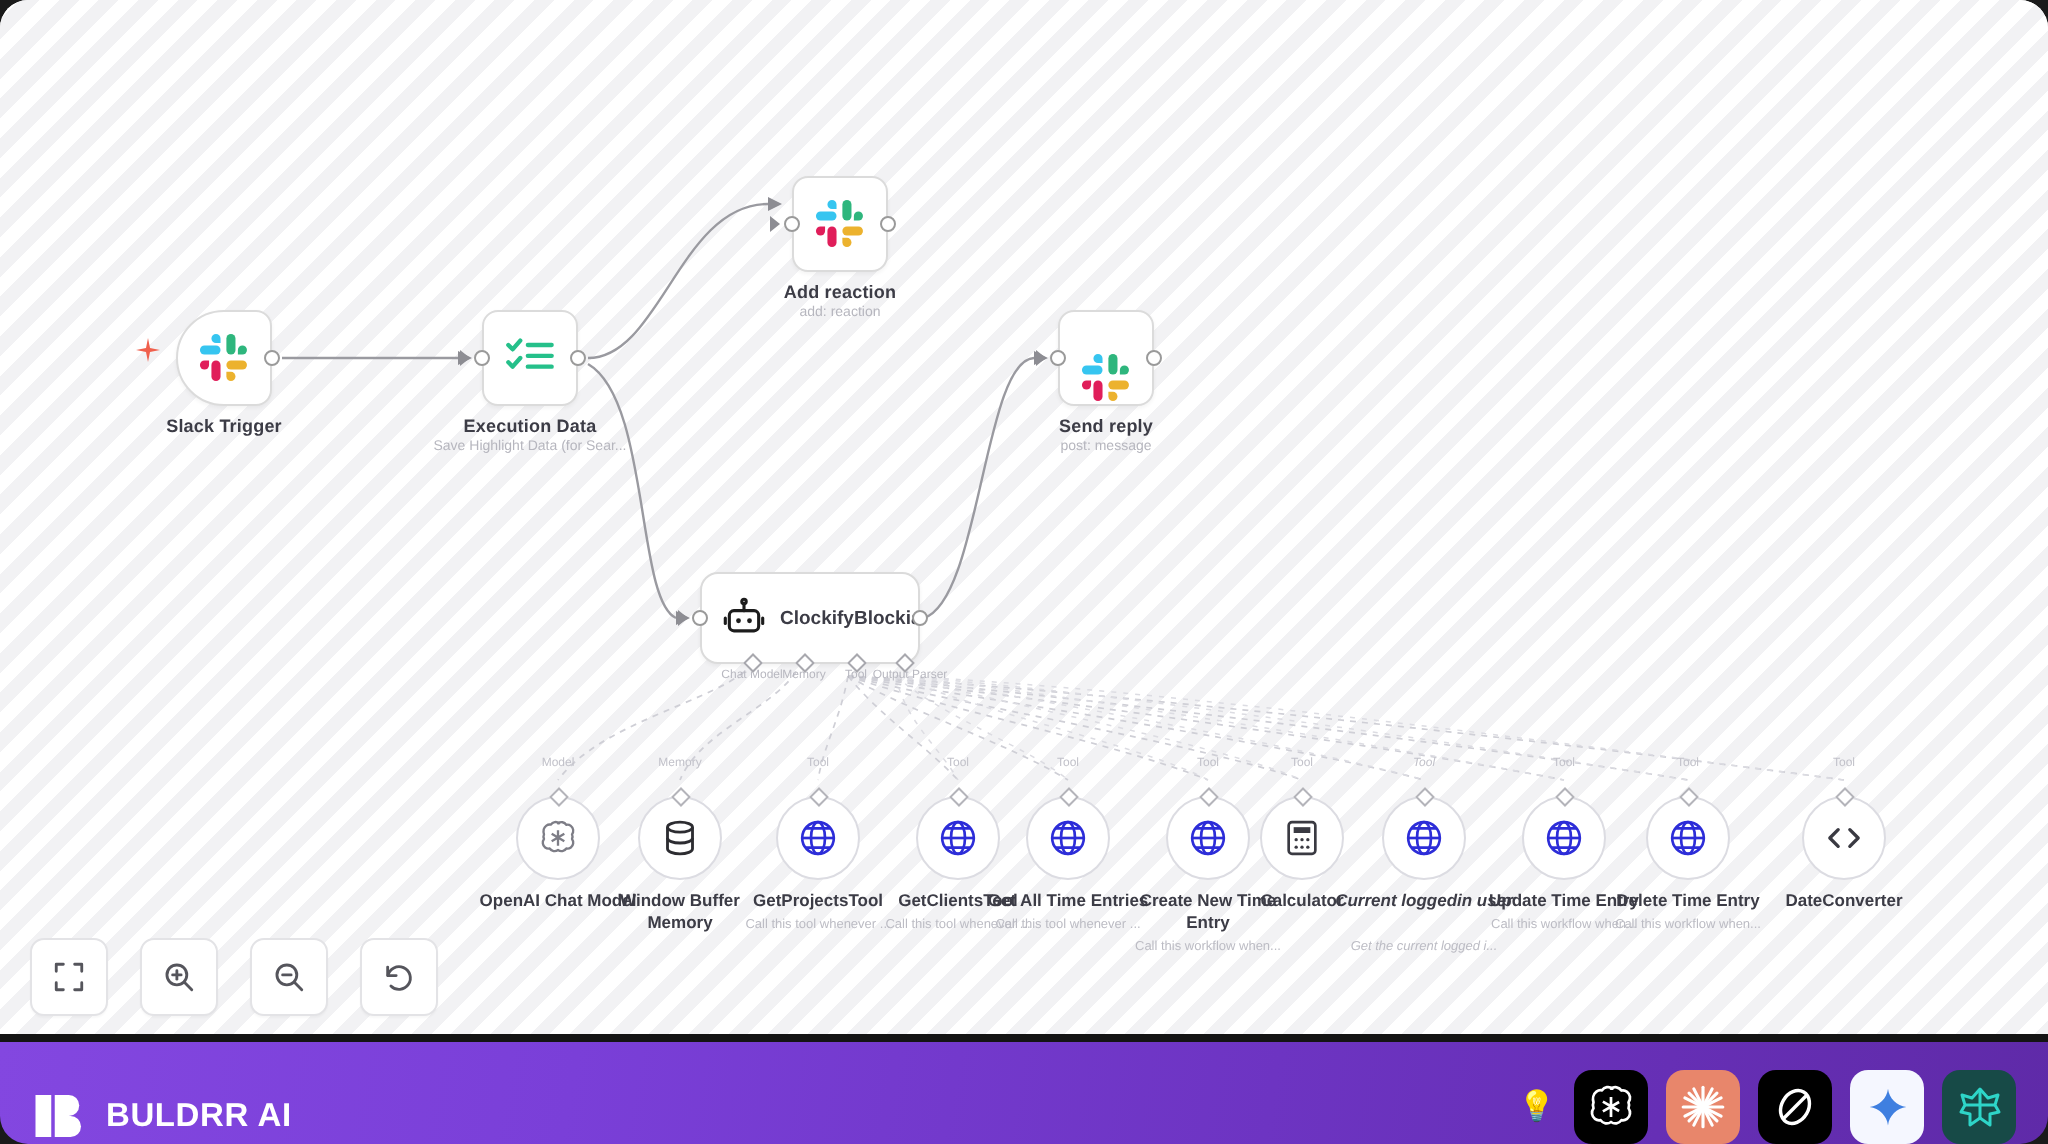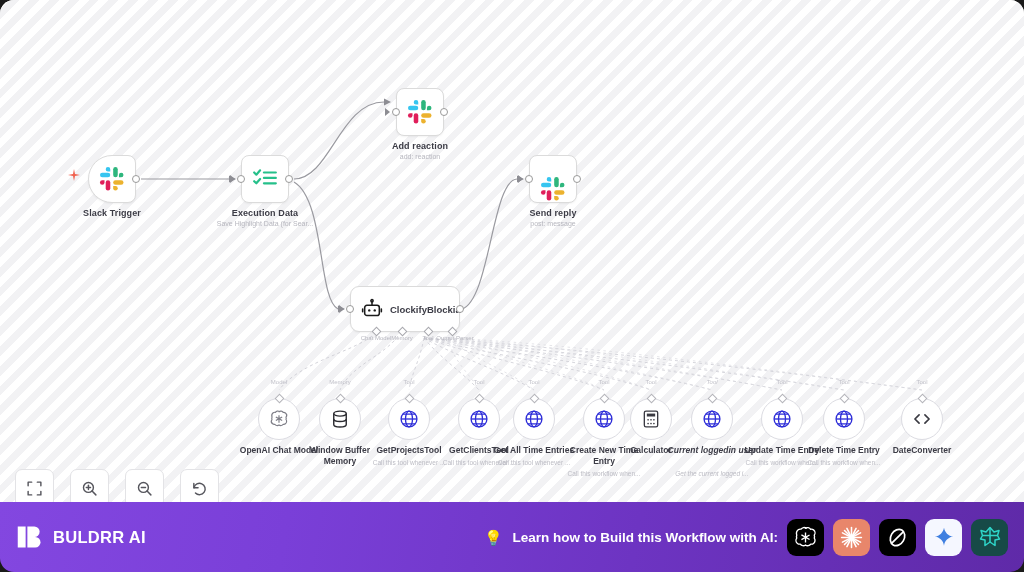--- a/index.html
+++ b/index.html
@@ -197,23 +197,23 @@
     display: flex; align-items: center; justify-content: center;
     cursor: pointer;
     box-shadow: 0 1px 1px rgba(0,0,0,.03);
   }
   .ctrl svg { width: 17px; height: 17px; }
 
   
   #footer {
     position: absolute;
     left: 0; bottom: 0;
-    width: 1024px; height: 70px;
+    width: 1024px; height: 51px;
     background: linear-gradient(100deg, #8347e0 0%, #7a3fd8 28%, #6d34c2 62%, #5f2aa8 100%);
-    display: flex; align-items: center;
+    display: flex; align-items: flex-end;
     z-index: 30;
   }
   #brand { display: flex; align-items: center; gap: 9px; margin-left: 16px; }
   #brand .blogo { width: 28px; height: 28px; }
   #brand .btext {
     color: #fff; font-size: 16.5px; font-weight: bold; letter-spacing: .3px;
   }
   #cta {
     margin-left: auto;
     display: flex; align-items: center; gap: 9px;
@@ -561,21 +561,20 @@
       <svg class="blogo" viewBox="0 0 32 32">
         <rect x="2" y="4" width="9" height="24" fill="#ffffff"></rect>
         <path d="M13 4h8a6 6 0 0 1 0 12h-8z" fill="#ffffff"></path>
         <path d="M13 16h9a6 6 0 0 1 0 12h-9z" fill="#ffffff"></path>
       </svg>
       <span class="btext">BULDRR AI</span>
     </div>
 
     <div id="cta">
       <span class="bulb">💡</span>
-      <span class="ctatext">Learn how to Build this Workflow with AI:</span>
 
       <div class="ailogo" style="background:#000;">
         <svg style="width:25px;height:25px;" viewBox="0 0 24 24" fill="none" stroke="#fff" stroke-width="1.3" stroke-linejoin="round">
           <path d="M12 3.2c1.6-1.2 3.9-.8 5 .9.9-.2 1.9 0 2.7.6 1.6 1.2 1.9 3.5.7 5.1.4.9.4 1.9 0 2.8 1.2 1.6.9 3.9-.7 5.1-.8.6-1.8.8-2.7.6-1.1 1.7-3.4 2.1-5 .9-1.6 1.2-3.9.8-5-.9-.9.2-1.9 0-2.7-.6-1.6-1.2-1.9-3.5-.7-5.1-.4-.9-.4-1.9 0-2.8C3.1 8.1 3.4 5.8 5 4.6c.8-.6 1.8-.8 2.7-.6 1.1-1.7 3.4-2.1 5-.8z"></path>
           <path d="M12 7.2v9.6M8.1 9.4l7.8 4.5M8.1 14.1l7.8-4.5"></path>
         </svg>
       </div>
 
       <div class="ailogo" style="background:#e8866b;">
         <svg style="width:25px;height:25px;" viewBox="0 0 24 24" stroke="#fff" stroke-width="1.5" stroke-linecap="round">

